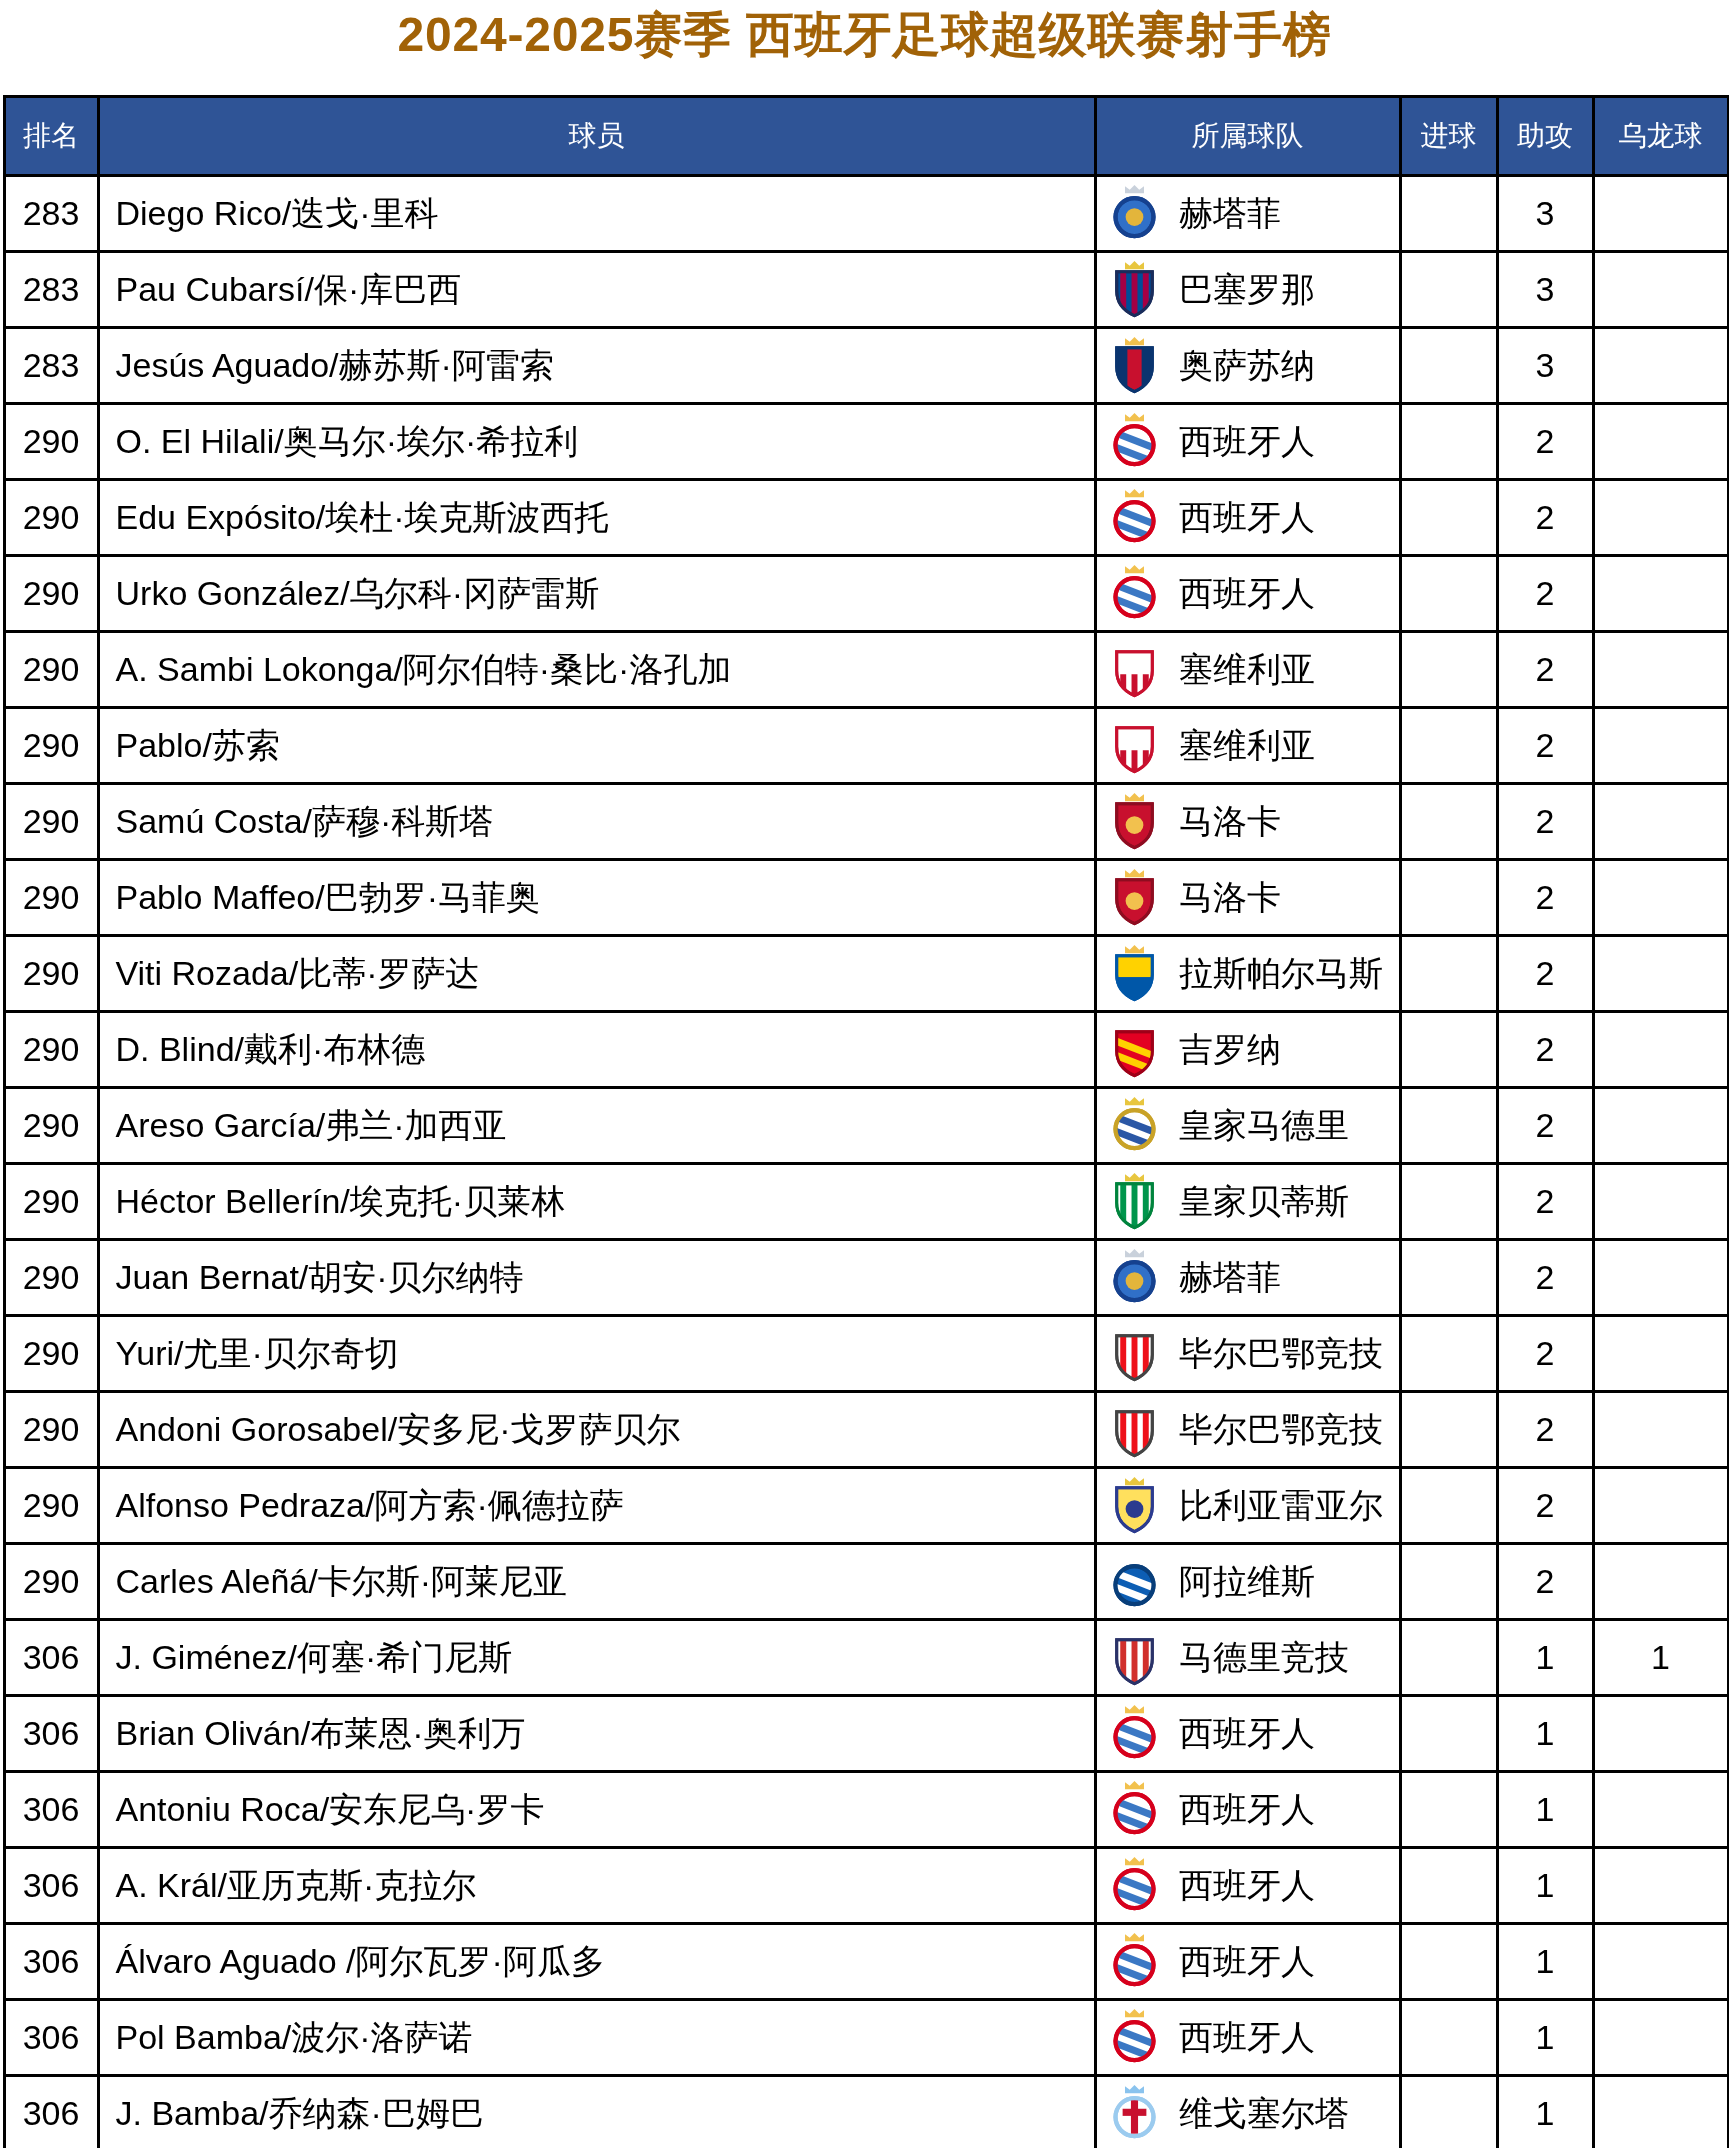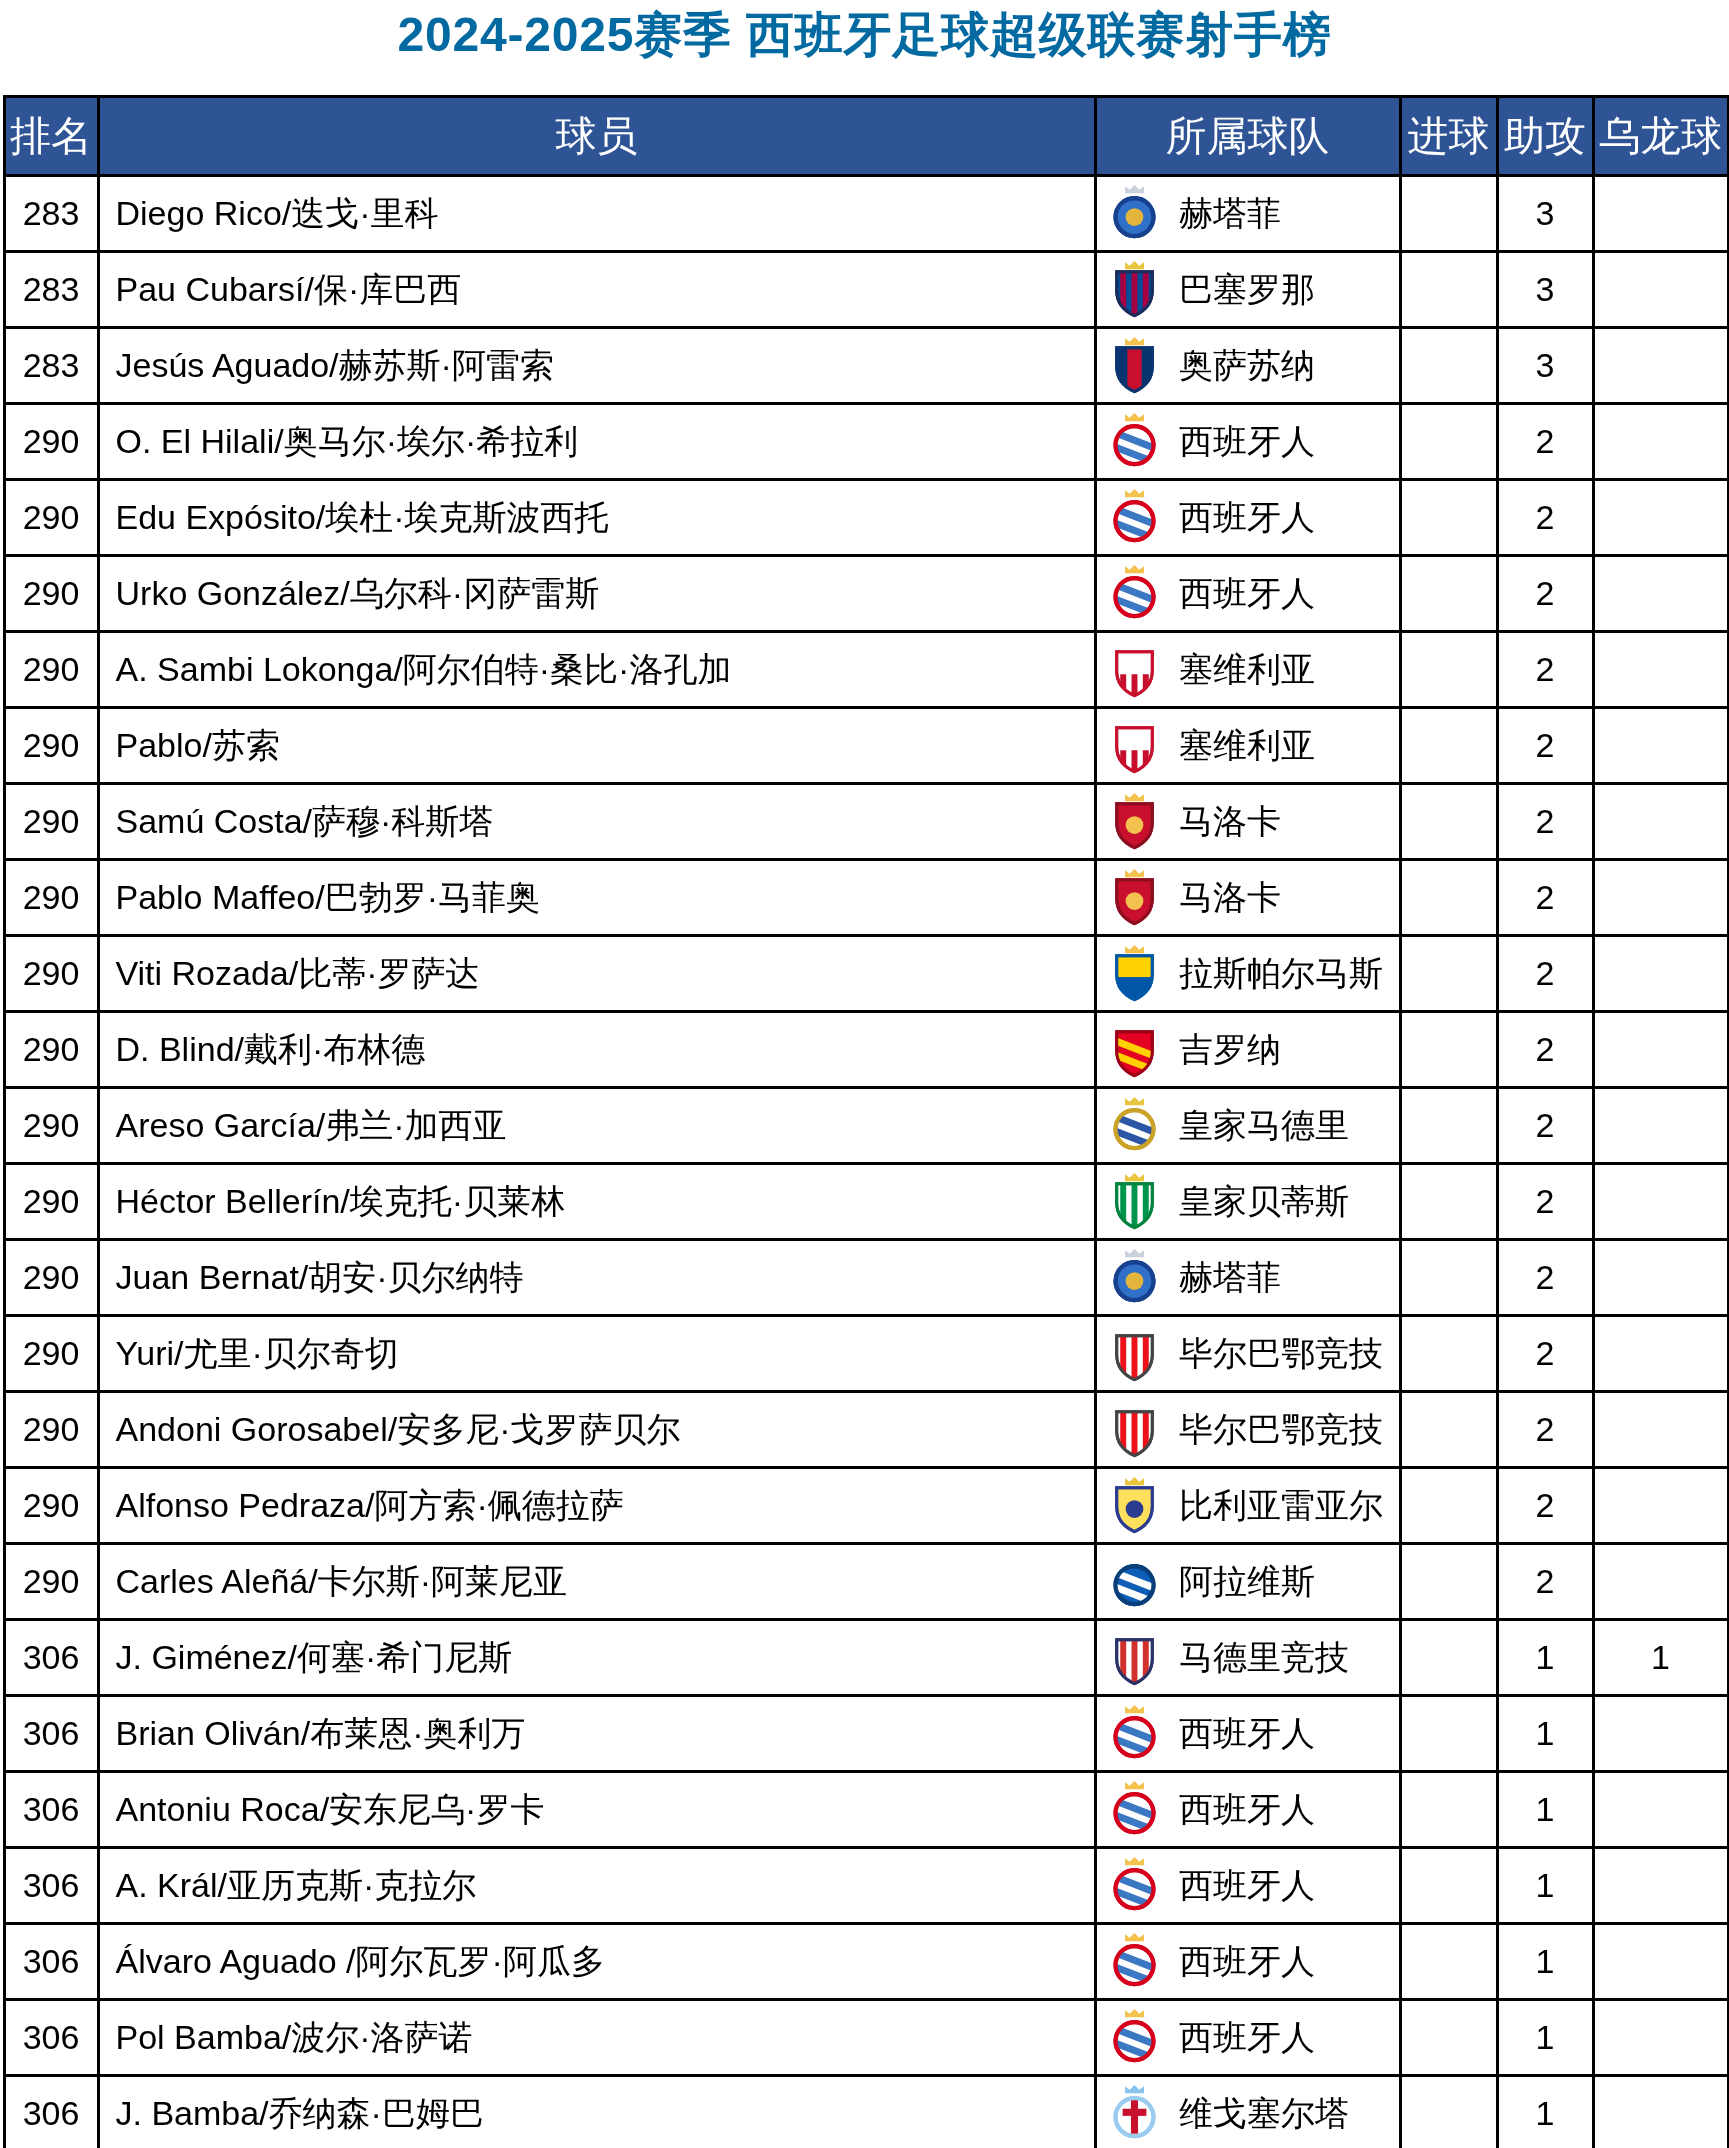--- a/index.html
+++ b/index.html
@@ -6,34 +6,34 @@
   html, body { margin: 0; padding: 0; }
   body {
     width: 1729px; height: 2148px;
     background: #ffffff;
     font-family: "Liberation Sans", sans-serif;
     position: relative; overflow: hidden;
   }
   .title {
     position: absolute; top: 3.4px; left: 0; width: 100%;
     margin: 0; text-align: center;
-    font-size: 48px; font-weight: 700; color: #0369a1;
+    font-size: 48px; font-weight: 700; color: #a16207;
     letter-spacing: 0.8px;
   }
   table.scorers {
     position: absolute; top: 95px; left: 2.5px;
     width: 1724px;
     border-collapse: collapse; table-layout: fixed;
   }
   th, td { border: 3.4px solid #000; overflow: hidden; white-space: nowrap; }
   thead th {
     height: 79px;
     background: var(--header-bg, #2F5496);
     color: var(--header-text, #fff);
-    font-size: 41px; font-weight: 500;
+    font-size: 28px; font-weight: 500;
     font-family: "Liberation Serif", serif;
     text-align: center;
   }
   tbody td { height: 76px; font-size: 34px; color: #000; background: #fff; }
   .c-rank  { text-align: center; }
   .c-player{ text-align: left; padding-left: 16px; }
   .c-team  { text-align: left; }
   .teamwrap{ display: flex; align-items: center; gap: 20px; padding-left: 12.6px; }
   .badge   { display: flex; align-items: center; }
   .tname   { font-size: 34px; }

